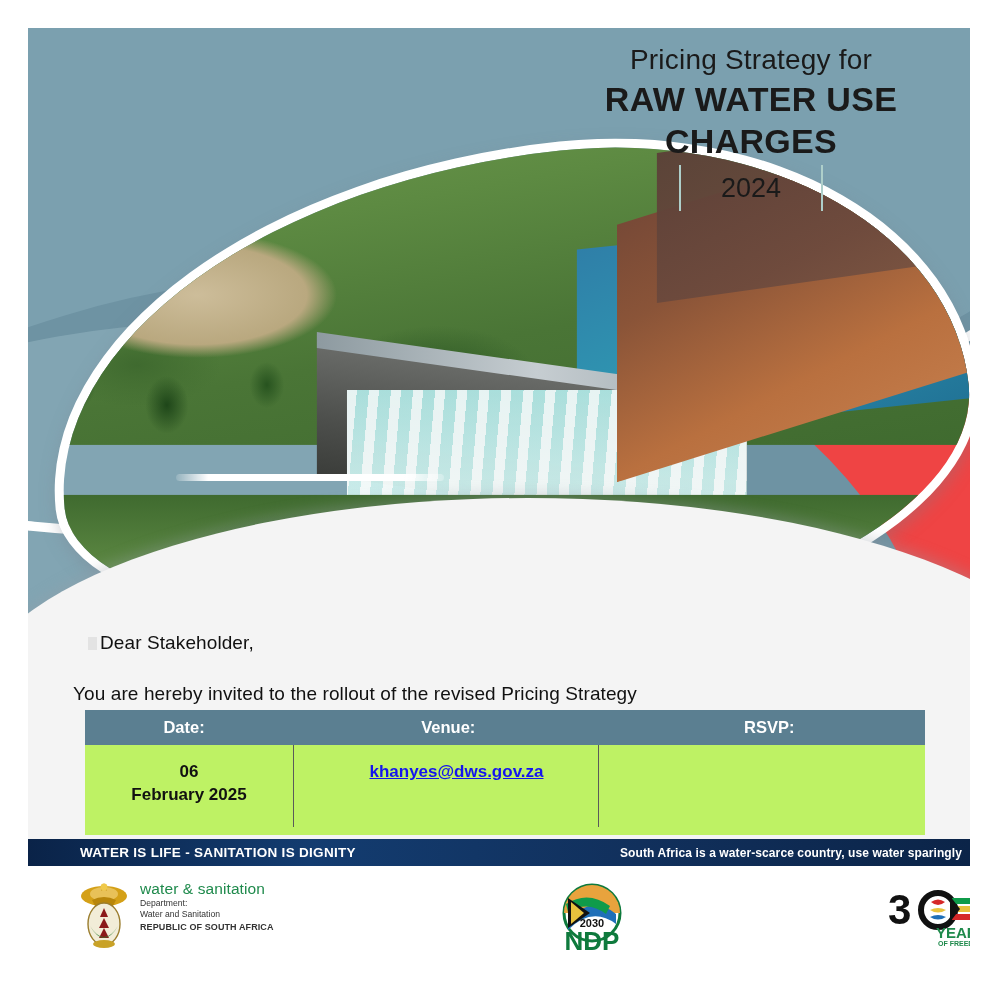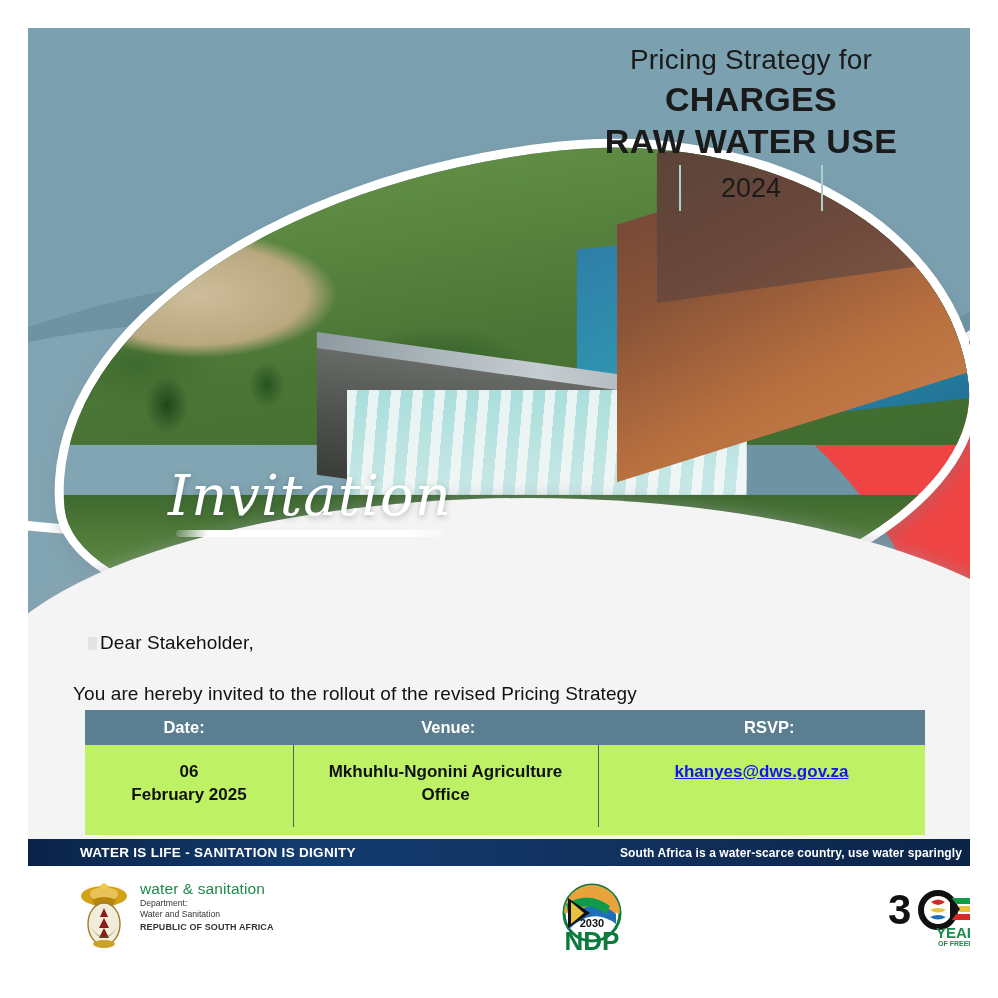--- a/index.html
+++ b/index.html
@@ -286,31 +286,30 @@
           <div class="ph-red"></div>
           <div class="ph-red-water"></div>
         </div>
       </div>
 
       <div class="hero-fade-bottom"></div>
     </div>
 
     <div class="title-block">
       <div class="title-l1">Pricing Strategy for</div>
+      <div class="title-l2">RAW WATER USE</div>
       <div class="title-l2">CHARGES</div>
-      <div class="title-l2">RAW WATER USE</div>
       <div class="year-row">
         <span class="year-rule"></span>
         <span class="year-txt">2024</span>
         <span class="year-rule"></span>
       </div>
     </div>
 
     <div class="invitation-wrap">
-      <div class="invitation-txt">Invitation</div>
       <div class="invitation-underline"></div>
     </div>
   </div>
 
   <div class="salutation">
     <span class="sal-mark"></span><span>Dear Stakeholder,</span>
   </div>
   <div class="invite-line">You are hereby invited to the rollout of the revised Pricing Strategy</div>
 
   <div class="info-table">
@@ -319,24 +318,20 @@
       <div class="col-venue">Venue:</div>
       <div class="col-rsvp">RSVP:</div>
     </div>
     <div class="info-body">
       <div class="divider div-1"></div>
       <div class="divider div-2"></div>
 
       <div class="col-date">
         <div>06</div>
         <div>February 2025</div>
-      </div>
-      <div class="col-venue">
-        <div>Mkhuhlu-Ngonini Agriculture</div>
-        <div>Office</div>
       </div>
       <div class="col-rsvp">
         <a class="rsvp-link" href="#">khanyes@dws.gov.za</a>
       </div>
     </div>
   </div>
 
   <div class="footer-banner">
     <span class="slogan-main">WATER IS LIFE - SANITATION IS DIGNITY</span>
     <span class="slogan-sub">South Africa is a water-scarce country, use water sparingly</span>

